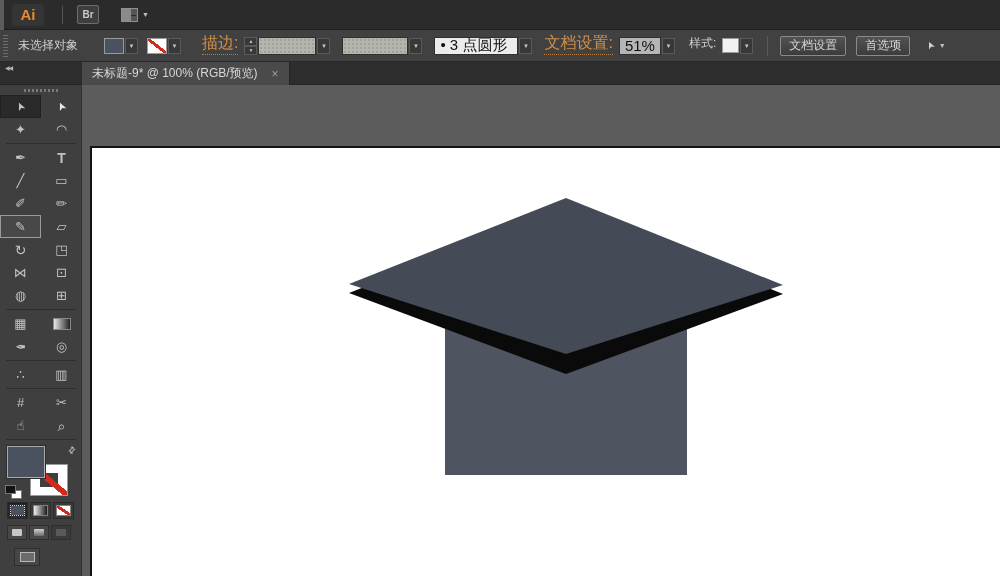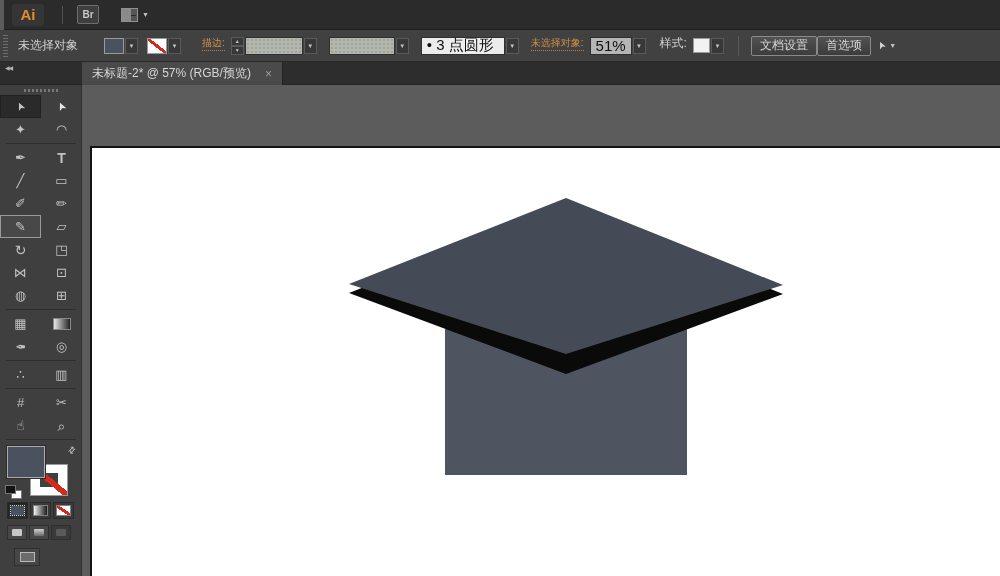--- a/index.html
+++ b/index.html
@@ -30,36 +30,36 @@
   .cb-grip{width:5px;height:22px;margin-left:3px;
     background:repeating-linear-gradient(180deg,#6d6d6d 0 1px,transparent 1px 3px);}
   .cb-status{color:#cfcfcf;font-size:12px;margin:0 26px 0 10px;white-space:nowrap;}
   .swatch-group{display:flex;align-items:center;margin-right:9px;}
   .swatch{width:20px;height:16px;border:1px solid #9a9a9a;box-sizing:border-box;display:block;background:#fff;}
   .swatch.none-sw{background:
     linear-gradient(to top right,transparent 43%,#d42a1e 43%,#d42a1e 57%,transparent 57%),#fff;}
   .swatch.style{width:17px;height:15px;background:#f2f2f2;}
   .dd{width:13px;height:16px;background:#383838;border:1px solid #5a5a5a;box-sizing:border-box;
     color:#c5c5c5;font-size:6px;display:flex;align-items:center;justify-content:center;margin-left:1px;}
-  .link-label{color:#cf9049;font-size:10px;border-bottom:1px dotted #b97f3e;margin:0 6px 4px 12px;white-space:nowrap;text-align:center;}
+  .link-label{color:#cf9049;font-size:16px;border-bottom:1px dotted #b97f3e;margin:0 6px 4px 12px;white-space:nowrap;text-align:center;}
   .cb-label{color:#cfcfcf;font-size:12px;margin:0 6px 4px 14px;white-space:nowrap;}
   .stepper{width:13px;height:18px;display:flex;flex-direction:column;margin-right:1px;}
   .stepper span{flex:1;background:#383838;border:1px solid #5a5a5a;color:#c5c5c5;font-size:5px;
     display:flex;align-items:center;justify-content:center;box-sizing:border-box;}
   .field{height:18px;box-sizing:border-box;display:flex;align-items:center;font-size:15px;padding:0 5px;}
   .field.disabled{background:#b2b6ad;border:1px solid #2f2f2f;color:#777;
     background-image:radial-gradient(#a0a49b 1px,transparent 1px);background-size:4px 4px;}
   .field.weight{width:58px;}
   .field.profile{width:66px;margin-left:12px;}
   .field.light{background:#ececec;border:1px solid #2f2f2f;color:#101010;}
   .field.brush{width:84px;margin-left:12px;white-space:nowrap;}
   .field.opacity{width:42px;background:#b5b5b5;}
   .cb-sep{width:1px;height:20px;background:#5a5a5a;margin:0 12px 0 14px;}
   .cb-btn{height:20px;background:linear-gradient(#525252,#3c3c3c);border:1px solid #8a8a8a;border-radius:2px;
-    color:#d6d6d6;font-size:12px;padding:0 8px;font-family:inherit;white-space:nowrap;}
+    color:#d6d6d6;font-size:12px;padding:0 8px;margin-right:10px;font-family:inherit;white-space:nowrap;}
   .sim-group{display:flex;align-items:center;margin-left:6px;}
   .sim-icon{color:#d8d8d8;font-size:10px;display:inline-block;transform:rotate(-115deg);}
   
   .tabbar{position:absolute;left:0;top:62px;width:1000px;height:23px;background:#2d2d2d;display:flex;
     border-bottom:1px solid #242424;box-sizing:border-box;}
   .panel-collapse{width:82px;color:#b5b5b5;font-size:6px;letter-spacing:-1px;padding:2px 0 0 5px;box-sizing:border-box;}
   .tab{height:23px;background:#4a4a4a;display:flex;align-items:center;padding:0 10px;
     border-right:1px solid #242424;}
   .tab-title{color:#d6d6d6;font-size:12px;white-space:nowrap;}
   .tab-close{color:#9d9d9d;font-size:12px;margin-left:14px;line-height:1;}
@@ -156,42 +156,42 @@
   </div>
   <div class="field disabled weight"></div>
   <span class="dd">▼</span>
 
   <div class="field disabled profile"></div>
   <span class="dd">▼</span>
 
   <div class="field light brush">•  3 点圆形</div>
   <span class="dd">▼</span>
 
-  <span class="link-label">未选择对象:</span>
+  <span class="link-label">文档设置:</span>
   <div class="field light opacity">51%</div>
   <span class="dd">▼</span>
 
   <span class="cb-label">样式:</span>
   <span class="swatch style"></span>
   <span class="dd">▼</span>
 
   <div class="cb-sep"></div>
   <button class="cb-btn">文档设置</button>
   <button class="cb-btn">首选项</button>
 
   <div class="sim-group">
     <span class="sim-icon">➤</span>
     <span class="caret">▼</span>
   </div>
 </div>
 
 <div class="tabbar">
   <div class="panel-collapse">◀◀</div>
   <div class="tab">
-    <span class="tab-title">未标题-2* @ 57% (RGB/预览)</span>
+    <span class="tab-title">未标题-9* @ 100% (RGB/预览)</span>
     <span class="tab-close">×</span>
   </div>
 </div>
 
 <div class="toolbar">
   <div class="grip"></div>
   <div class="tool-grid">
       <div class="tool tool-selection selected">
         <span class="glyph">➤</span>
       </div>

